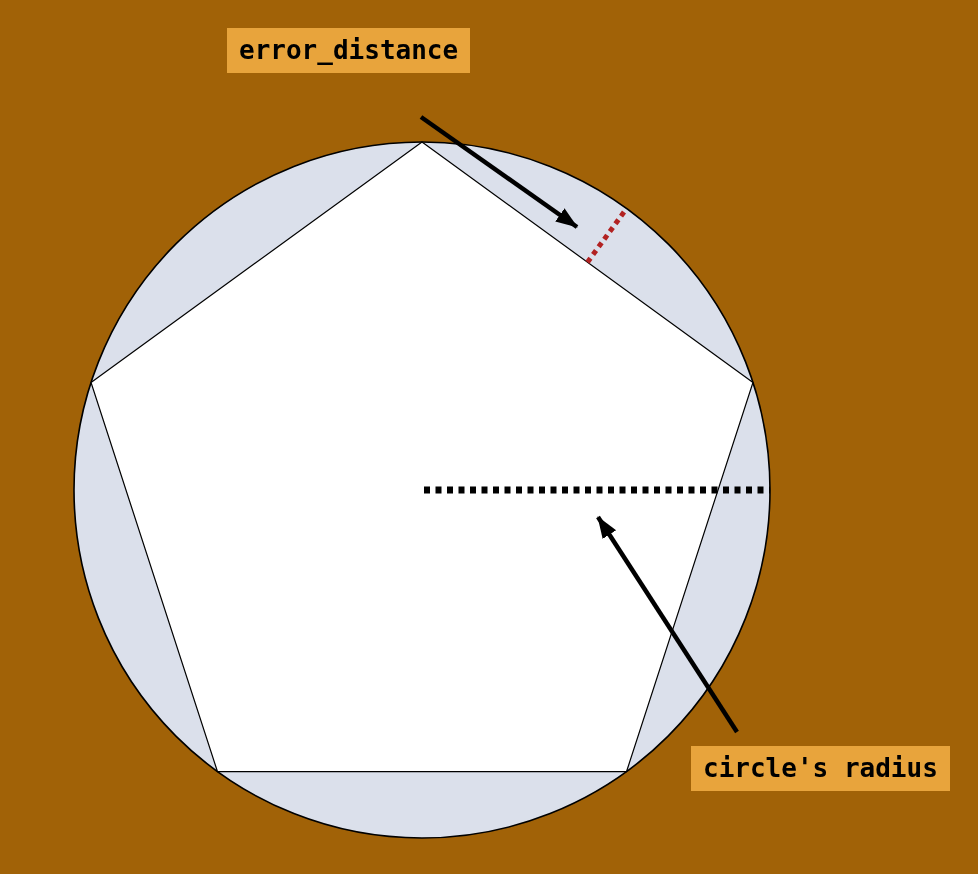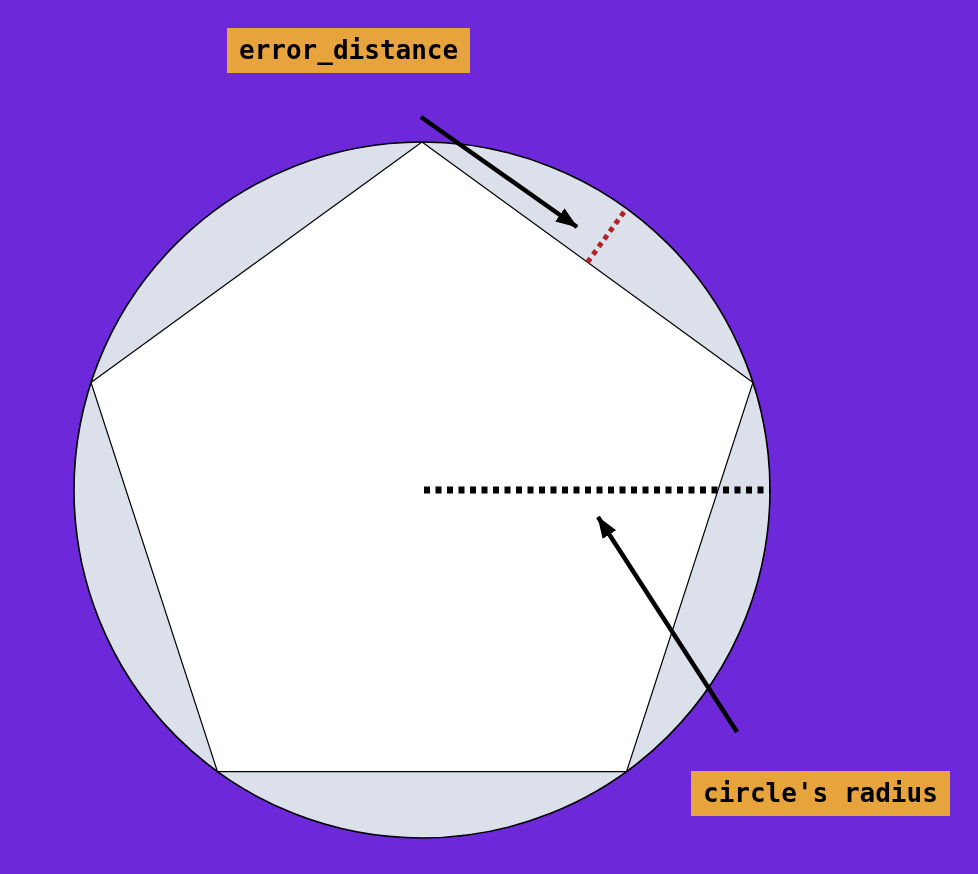--- a/index.html
+++ b/index.html
@@ -10,38 +10,38 @@
     --pentagon-fill:#FFFFFF;
     --outline:#000000;
     --radius-line:#000000;
     --error-line:#B22222;
     --arrow:#000000;
   }
   html,body{margin:0;padding:0;background:#FFFFFF;}
   .figure{
     position:relative;
     width:978px;height:874px;
-    background:#6d28d9;
+    background:#a16207;
     overflow:hidden;
     font-family:"DejaVu Sans Mono","Liberation Mono",monospace;
   }
   .figure svg{position:absolute;left:0;top:0;}
   .callout-label{
     position:absolute;
     background:var(--label-background);
     color:var(--label-text);
     font-family:"DejaVu Sans Mono","Liberation Mono",monospace;
     font-weight:bold;
     font-size:26px;
     line-height:31px;
     padding:7px 12px;
     white-space:nowrap;
   }
   .label-error{left:227px;top:28px;}
-  .label-radius{left:691px;top:771px;}
+  .label-radius{left:691px;top:746px;}
   .circle-shape{fill:var(--segment-fill);stroke:var(--outline);stroke-width:1.6;}
   .pentagon-shape{fill:var(--pentagon-fill);stroke:var(--outline);stroke-width:1.2;}
   .radius-dotted{stroke:var(--radius-line);stroke-width:7;stroke-dasharray:6 5.5;fill:none;}
   .error-dotted{stroke:var(--error-line);stroke-width:5;stroke-dasharray:5 4.5;fill:none;}
   .arrow-line{stroke:var(--arrow);stroke-width:4.5;fill:none;}
   .arrow-head{fill:var(--arrow);}
 </style>
 </head>
 <body>
 

